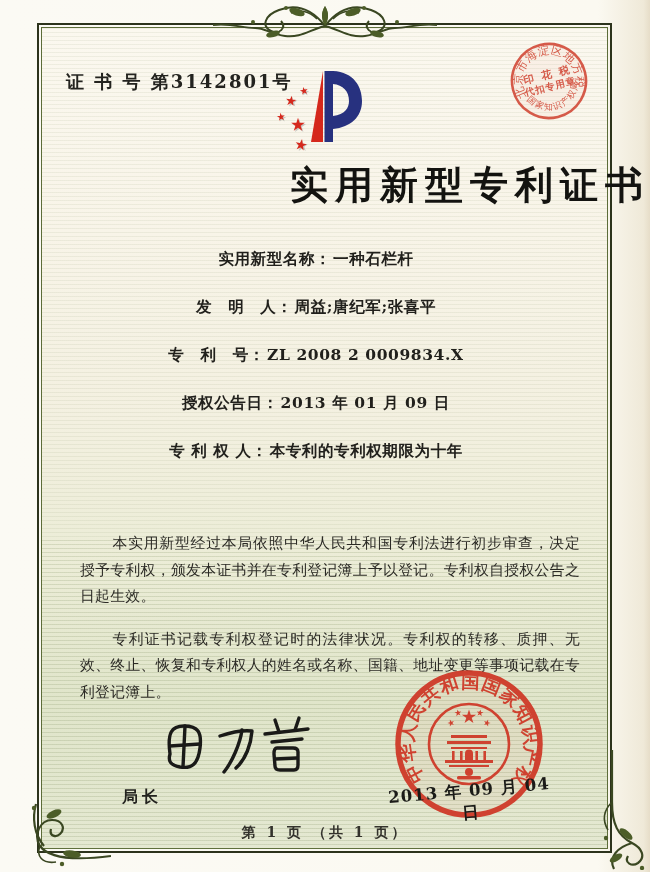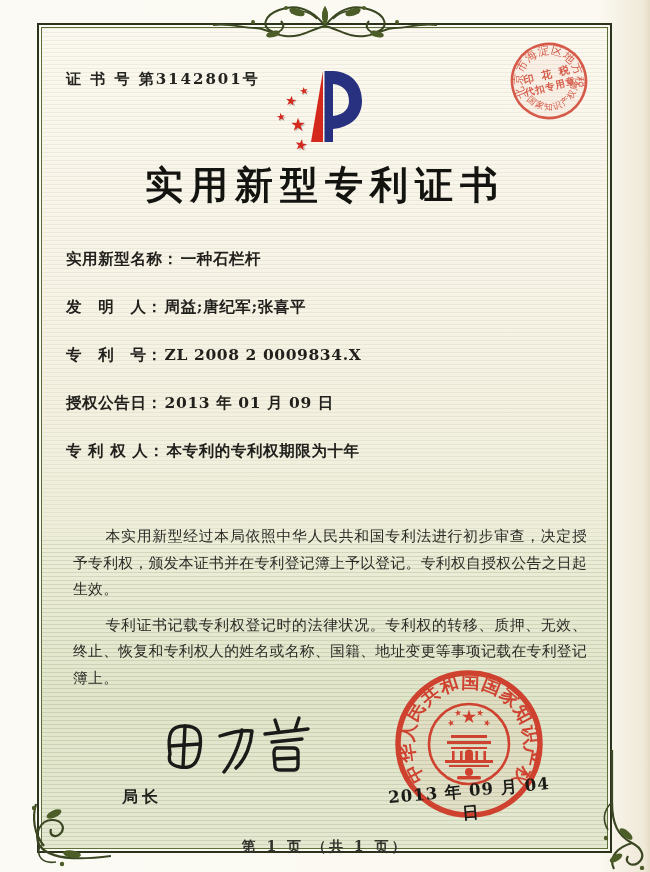--- a/index.html
+++ b/index.html
@@ -21,36 +21,36 @@
     background:
       repeating-linear-gradient(180deg, rgba(125,140,95,0.10) 0px, rgba(125,140,95,0.10) 1px, rgba(0,0,0,0) 1px, rgba(0,0,0,0) 4px),
       linear-gradient(180deg,#fbf8ef 0%,#f8f4e8 25%,#f3f0e0 48%,#ebecd6 66%,#e0e5ca 82%,#e4e8d1 100%);
   }
   .stripes-bottom{
     position:absolute;left:42px;top:540px;width:566px;height:310px;z-index:2;pointer-events:none;
     background:repeating-linear-gradient(180deg, rgba(120,138,88,0.12) 0px, rgba(120,138,88,0.12) 1px, rgba(0,0,0,0) 1px, rgba(0,0,0,0) 4px);
   }
 
   
-  .cert-number{position:absolute;left:66px;top:70px;z-index:5;font-size:15px;letter-spacing:2px;color:#23231f;font-weight:600;}
-  .title{position:absolute;left:0;right:0;top:160px;z-index:5;text-align:center;
+  .cert-number{position:absolute;left:66px;top:70px;z-index:5;font-size:18px;letter-spacing:2px;color:#23231f;font-weight:600;}
+  .title{position:absolute;left:0;right:0;top:160px;z-index:5;text-align:right;
          font-size:38px;font-weight:700;letter-spacing:7px;color:#131310;}
-  .fields{position:absolute;left:66px;top:248px;width:500px;z-index:5;}
+  .fields{position:absolute;left:66px;top:248px;width:500px;z-index:5;text-align:center;}
   .field-row{line-height:21px;margin-bottom:27px;font-size:15.5px;font-weight:600;color:#21201c;letter-spacing:0.6px;}
   .field-row .lbl{margin-right:2px;}
   .body-text{position:absolute;left:64px;top:514px;width:532px;z-index:5;
              font-size:14.8px;line-height:26.6px;color:#2b2a25;text-align:justify;font-weight:500;}
-  .body-text p{margin:9px;text-indent:2.2em;letter-spacing:0.3px;}
+  .body-text p{margin:16px;text-indent:2.2em;letter-spacing:0.3px;}
   .signer-label{position:absolute;left:122px;top:744px;z-index:5;font-size:16px;letter-spacing:4px;color:#23231f;font-weight:600;margin-top:43px;}
   .signature-svg{position:absolute;left:160px;top:712px;z-index:5;}
   .seal-svg{position:absolute;left:392px;top:667px;z-index:5;opacity:0.95;}
   .seal-date{position:absolute;left:388px;top:780px;width:164px;z-index:6;text-align:center;
              font-size:16.5px;font-weight:700;letter-spacing:1px;color:#1b1b18;transform:rotate(-5deg);}
   .footer{position:absolute;left:0;right:0;top:824px;z-index:5;text-align:center;
-          font-size:14px;letter-spacing:3px;color:#33322c;font-weight:600;margin-top:14px;}
+          font-size:14px;letter-spacing:3px;color:#33322c;font-weight:600;}
 
   
   .logo-svg{position:absolute;left:252px;top:58px;z-index:5;}
   .tax-stamp-svg{position:absolute;left:508px;top:40px;z-index:5;opacity:0.9;}
   .flourish{position:absolute;z-index:7;pointer-events:none;}
   .flourish-top{left:213px;top:1px;}
   .flourish-bl{left:16px;top:800px;}
   .flourish-br{left:586px;top:750px;}
 </style>
 </head>

